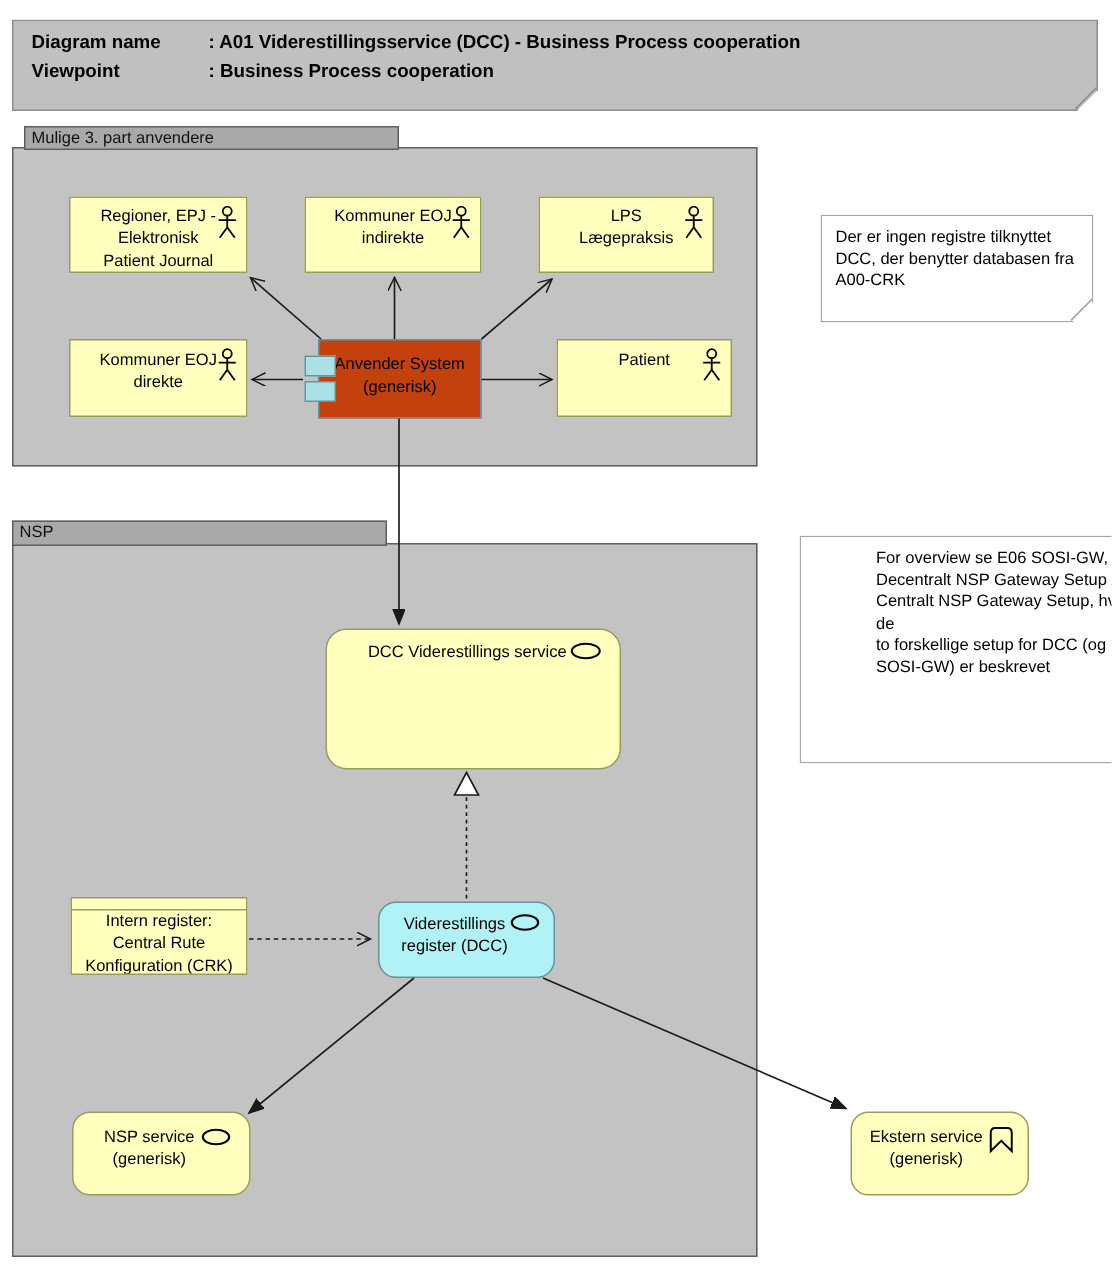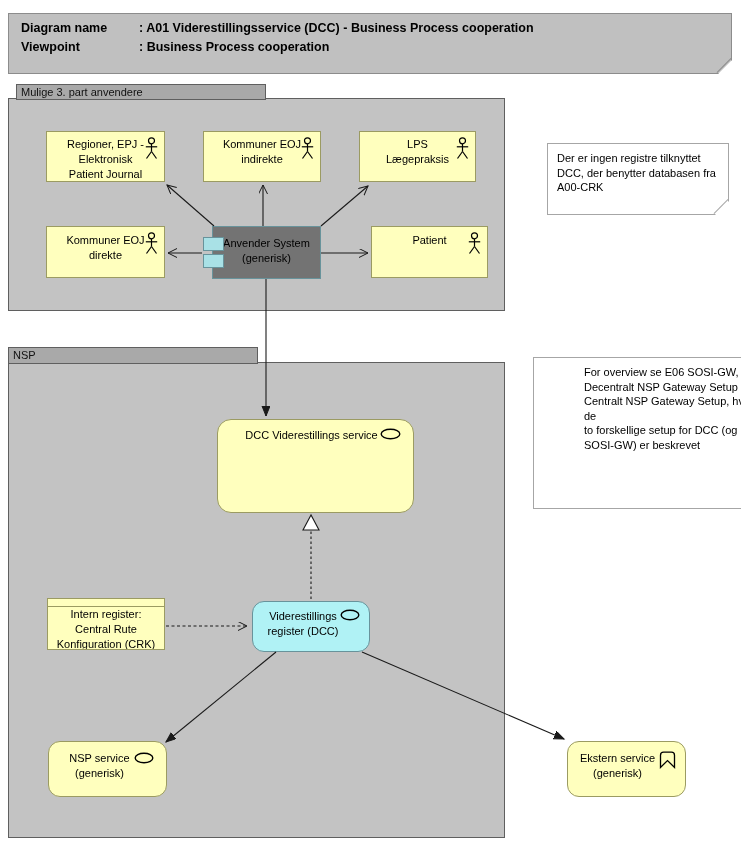--- a/index.html
+++ b/index.html
@@ -21,21 +21,21 @@
   .group-body{background:#c3c3c3;border:1px solid #5f5f5f;z-index:0;}
 
   
   .node{font-size:11px;line-height:15px;text-align:center;z-index:2;box-sizing:border-box;}
   .yellow{background:#ffffbe;border:1px solid #9b9b62;}
   .round{border-radius:12px;}
   .cyan{background:#b0f2f5;border:1px solid #68939b;}
   .actor{position:absolute;top:5px;right:6px;}
   .svc{position:absolute;}
 
-  .component{background:#737373;border:1px solid #68939b;}
+  .component{background:#c2410c;border:1px solid #68939b;}
   .ctab{position:absolute;left:-10px;width:19px;height:12px;background:#a9e1e6;border:1px solid #68939b;}
 
   .band{height:7px;border-bottom:1px solid #9b9b62;}
 
   
   .note{background:#ffffff;border:1px solid #a6a6a6;
     clip-path:polygon(0 0,100% 0,100% calc(100% - 14px),calc(100% - 14px) 100%,0 100%);
     font-size:11px;line-height:14.5px;z-index:2;}
   .note .txt{padding:7px 8px 0 9px;text-align:left;}
   .note .fold{background:#a6a6a6;}

